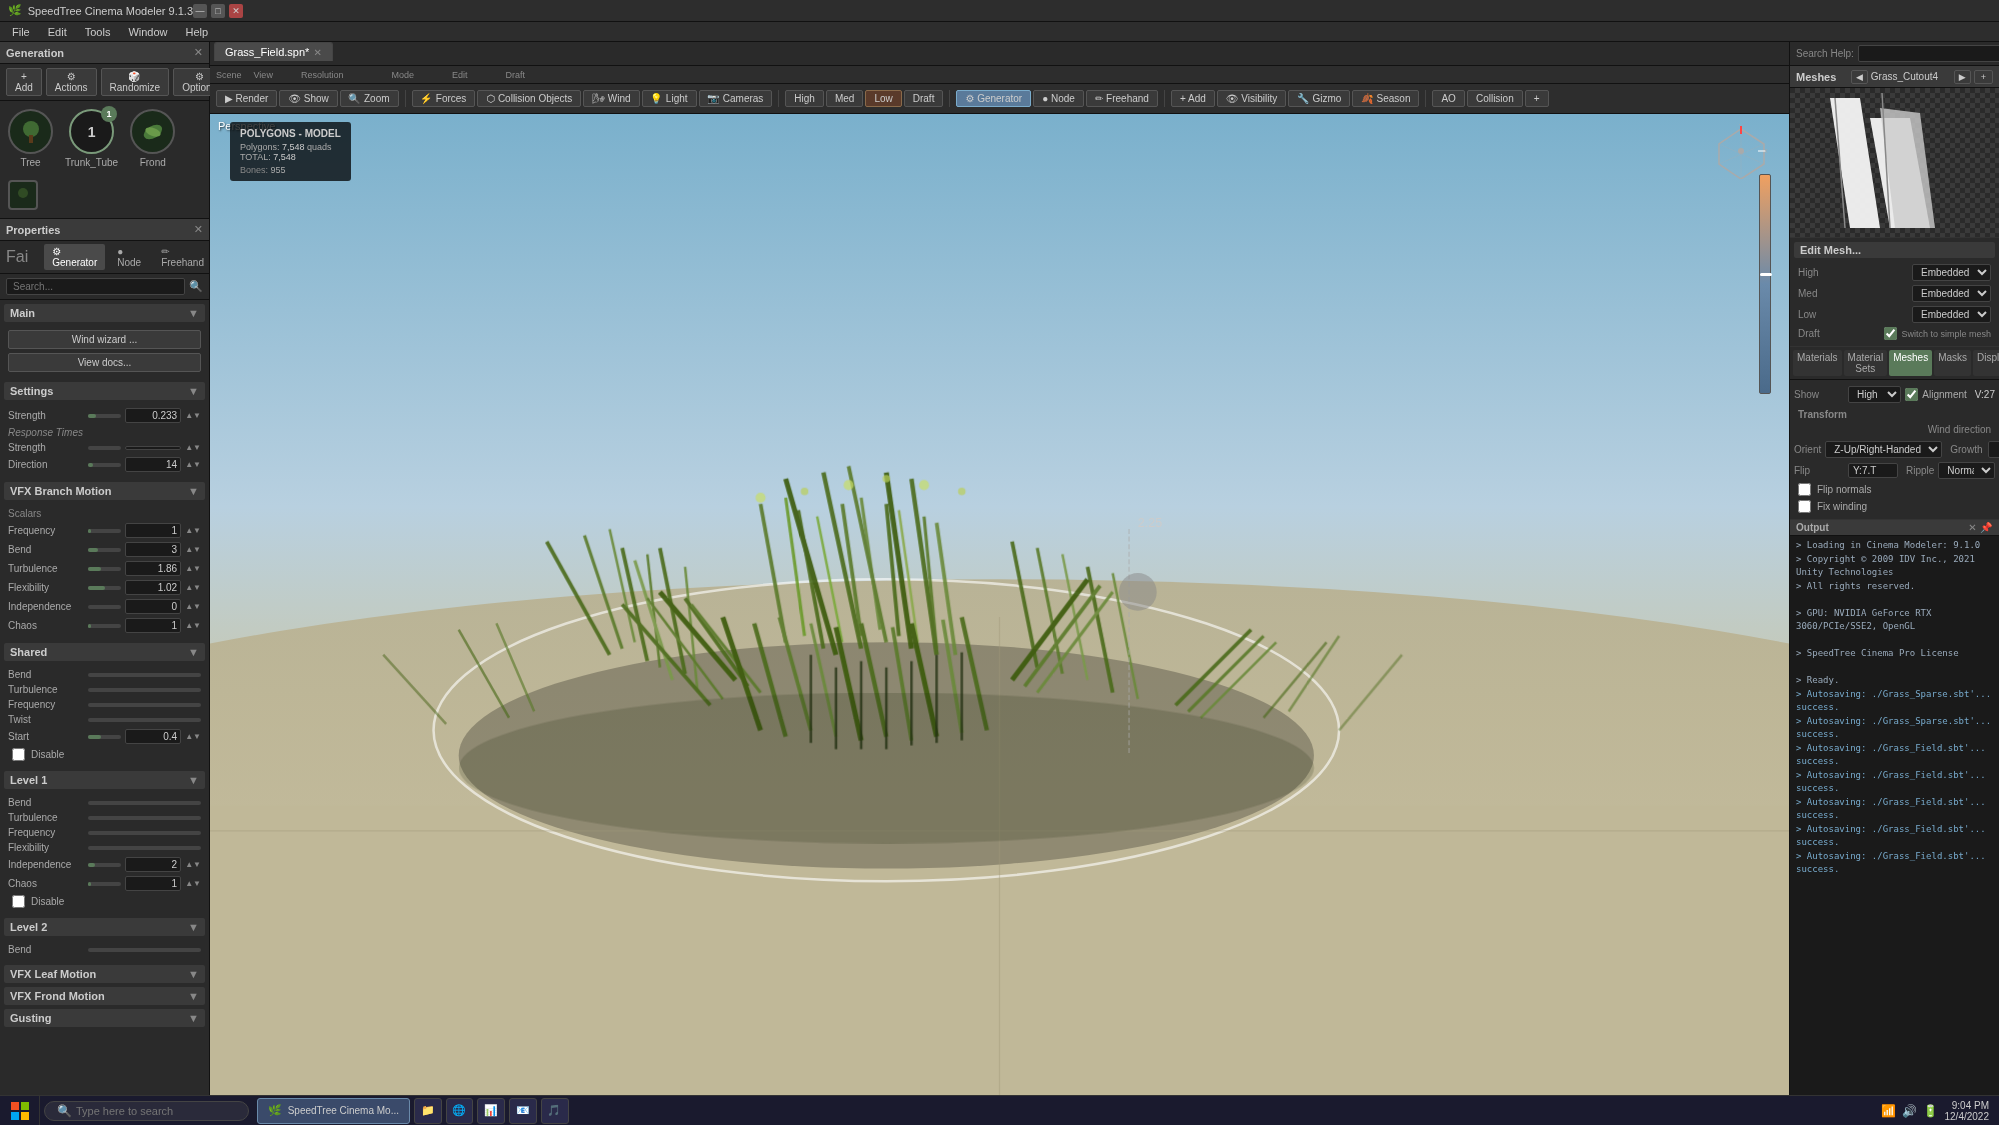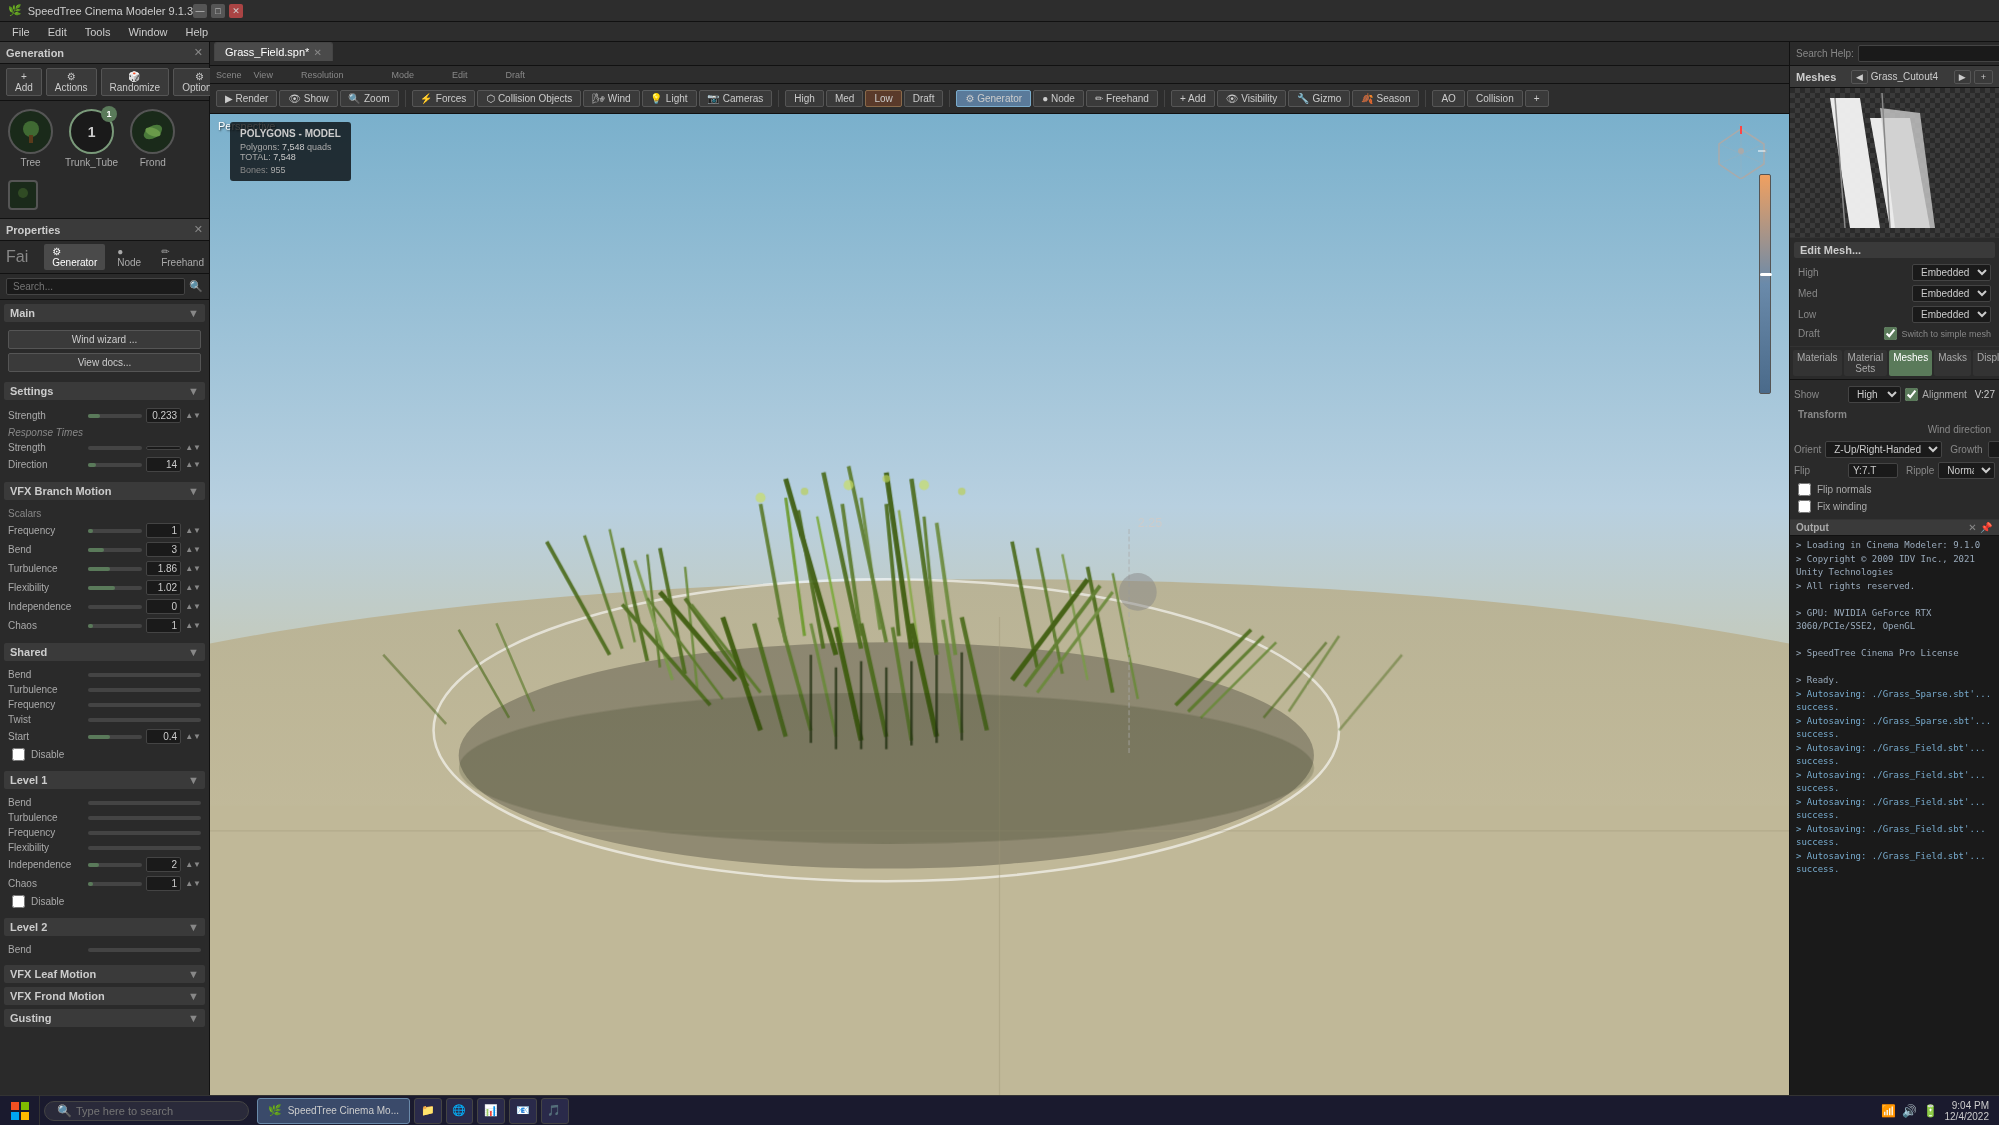--- a/index.html
+++ b/index.html
@@ -45,21 +45,21 @@
 
     .section-header { display: flex; align-items: center; justify-content: space-between; background: #3a3a3a; padding: 3px 6px; margin-bottom: 4px; border-radius: 2px; cursor: pointer; }
     .section-header .sec-title { font-size: 11px; color: #ccc; font-weight: bold; }
     .section-content { padding: 2px 4px; margin-bottom: 6px; }
 
     .prop-row { display: flex; align-items: center; justify-content: space-between; padding: 2px 0; }
     .prop-label { font-size: 10px; color: #aaa; width: 80px; flex-shrink: 0; }
     .prop-slider-wrap { display: flex; align-items: center; gap: 4px; flex: 1; }
     .prop-slider { flex: 1; height: 4px; background: #444; border-radius: 2px; position: relative; }
     .prop-slider-fill { height: 100%; background: #5a7a5a; border-radius: 2px; }
-    .prop-value { font-size: 10px; color: #ccc; width: 35px; text-align: right; background: #1a1a1a; border: 1px solid #444; padding: 1px 3px; border-radius: 2px; }
+    .prop-value { font-size: 10px; color: #ccc; width: 56px; text-align: right; background: #1a1a1a; border: 1px solid #444; padding: 1px 3px; border-radius: 2px; }
     .prop-arrow { font-size: 8px; color: #888; cursor: pointer; }
 
     .action-btn { background: #3a3a3a; border: 1px solid #555; color: #ccc; padding: 3px 12px; font-size: 10px; border-radius: 2px; cursor: pointer; width: 100%; margin: 2px 0; text-align: center; }
 
     
     #viewport-area { flex: 1; display: flex; flex-direction: column; background: #1a1a1a; min-width: 0; }
 
     
     #tab-bar { display: flex; align-items: flex-start; background: #2a2a2a; border-bottom: 1px solid #111; padding: 0 4px; height: 24px; }
     .tab-item { display: flex; align-items: center; gap: 4px; padding: 3px 10px; background: #3a3a3a; border: 1px solid #444; border-bottom: none; font-size: 11px; color: #ccc; cursor: pointer; border-radius: 3px 3px 0 0; margin-right: 2px; }

